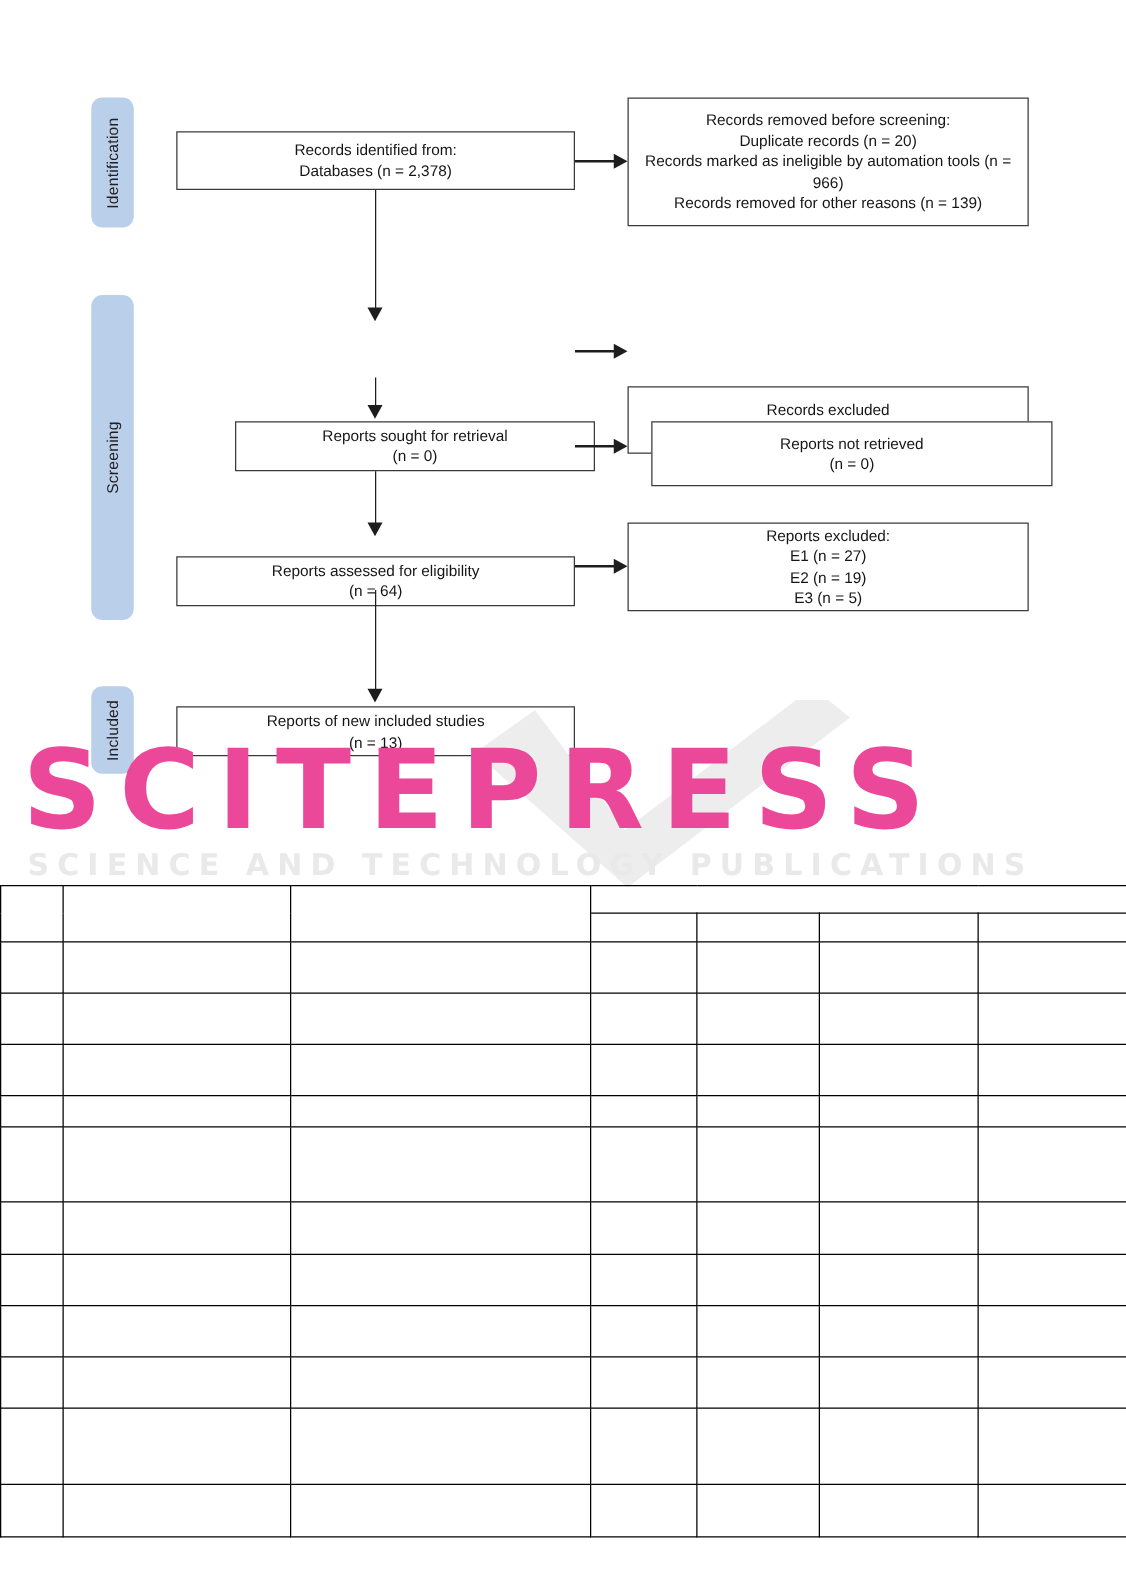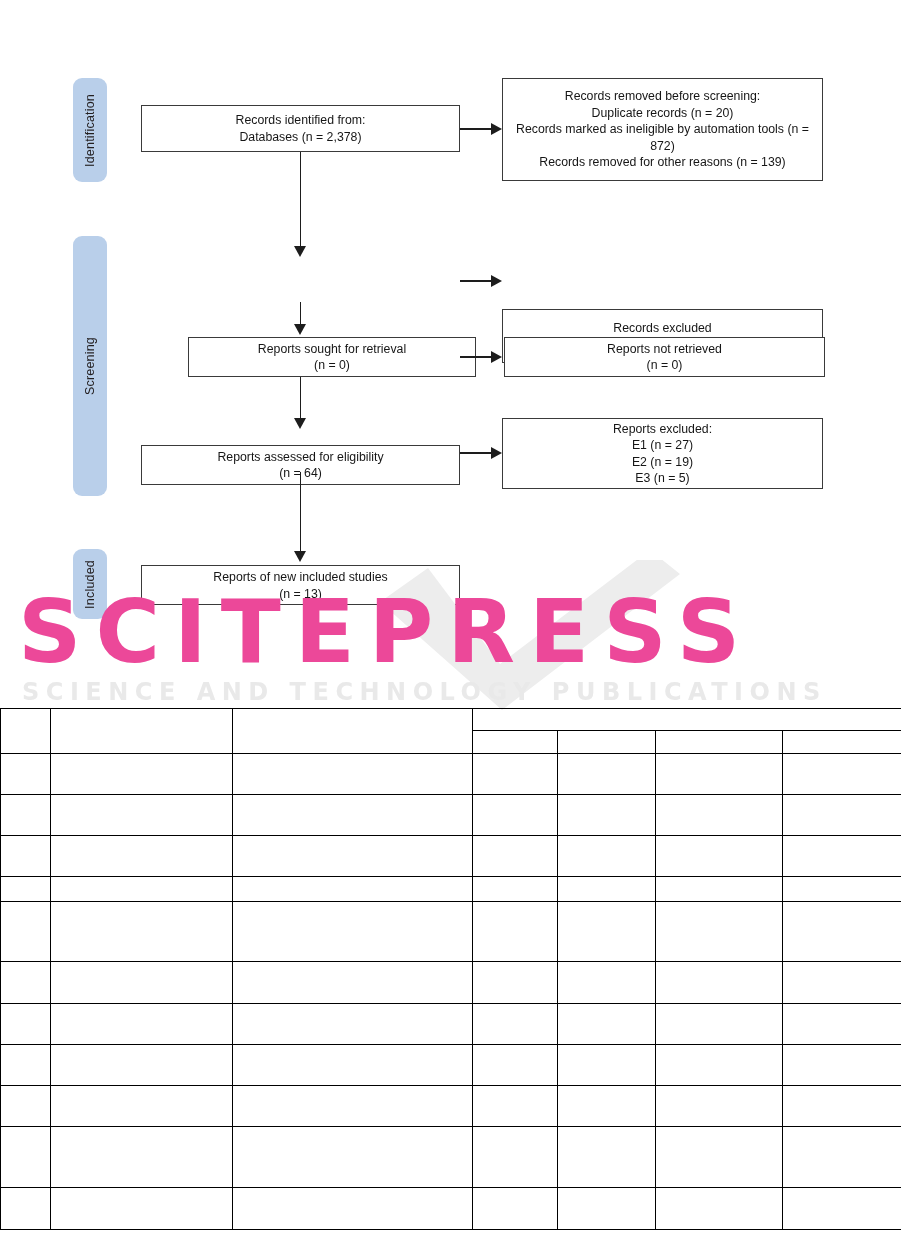--- a/index.html
+++ b/index.html
@@ -83,21 +83,21 @@
   
   #box-identified { left: 141px; top: 105px; width: 319px; height: 47px; }
   #box-screened   { left: 141px; top: 260px; width: 319px; height: 42px; }
   #box-sought     { left: 141px; top: 337px; width: 288px; height: 40px; margin-left: 47px; }
   #box-assessed   { left: 141px; top: 432px; width: 319px; height: 40px; margin-top: 13px; }
   #box-included   { left: 141px; top: 565px; width: 319px; height: 40px; align-items: flex-end; }
 
   
   #box-removed      { left: 502px; top: 78px;  width: 321px; height: 103px; }
   #box-excluded     { left: 502px; top: 261px; width: 321px; height: 54px; margin-top: 48px; }
-  #box-notretrieved { left: 504px; top: 337px; width: 321px; height: 40px; }
+  #box-notretrieved { left: 521px; top: 337px; width: 321px; height: 52px; }
   #box-repexcluded  { left: 502px; top: 418px; width: 321px; height: 71px; }
 
   
   .vline {
     position: absolute;
     width: 1.7px;
     background: #1d1d1d;
   }
   .hline {
     position: absolute;
@@ -191,21 +191,21 @@
   </div>
 
   <div class="pbox" id="box-identified">
     <div class="ptext">Records identified from:
 Databases (n = 2,378)</div>
   </div>
 
   <div class="pbox" id="box-removed">
     <div class="ptext">Records removed before screening:
 Duplicate records (n = 20)
-Records marked as ineligible by automation tools (n = 872)
+Records marked as ineligible by automation tools (n = 966)
 Records removed for other reasons (n = 139)</div>
   </div>
 
   <div class="hline" style="left:460px; top:128px; width:32px;"></div>
   <div class="arrow-right" style="left:491px; top:122.5px;"></div>
 
   <div class="vline" style="left:299.5px; top:152px; height:95px;"></div>
   <div class="arrow-down" style="left:294px; top:246px;"></div>
 
   <div class="pbox" id="box-excluded">

